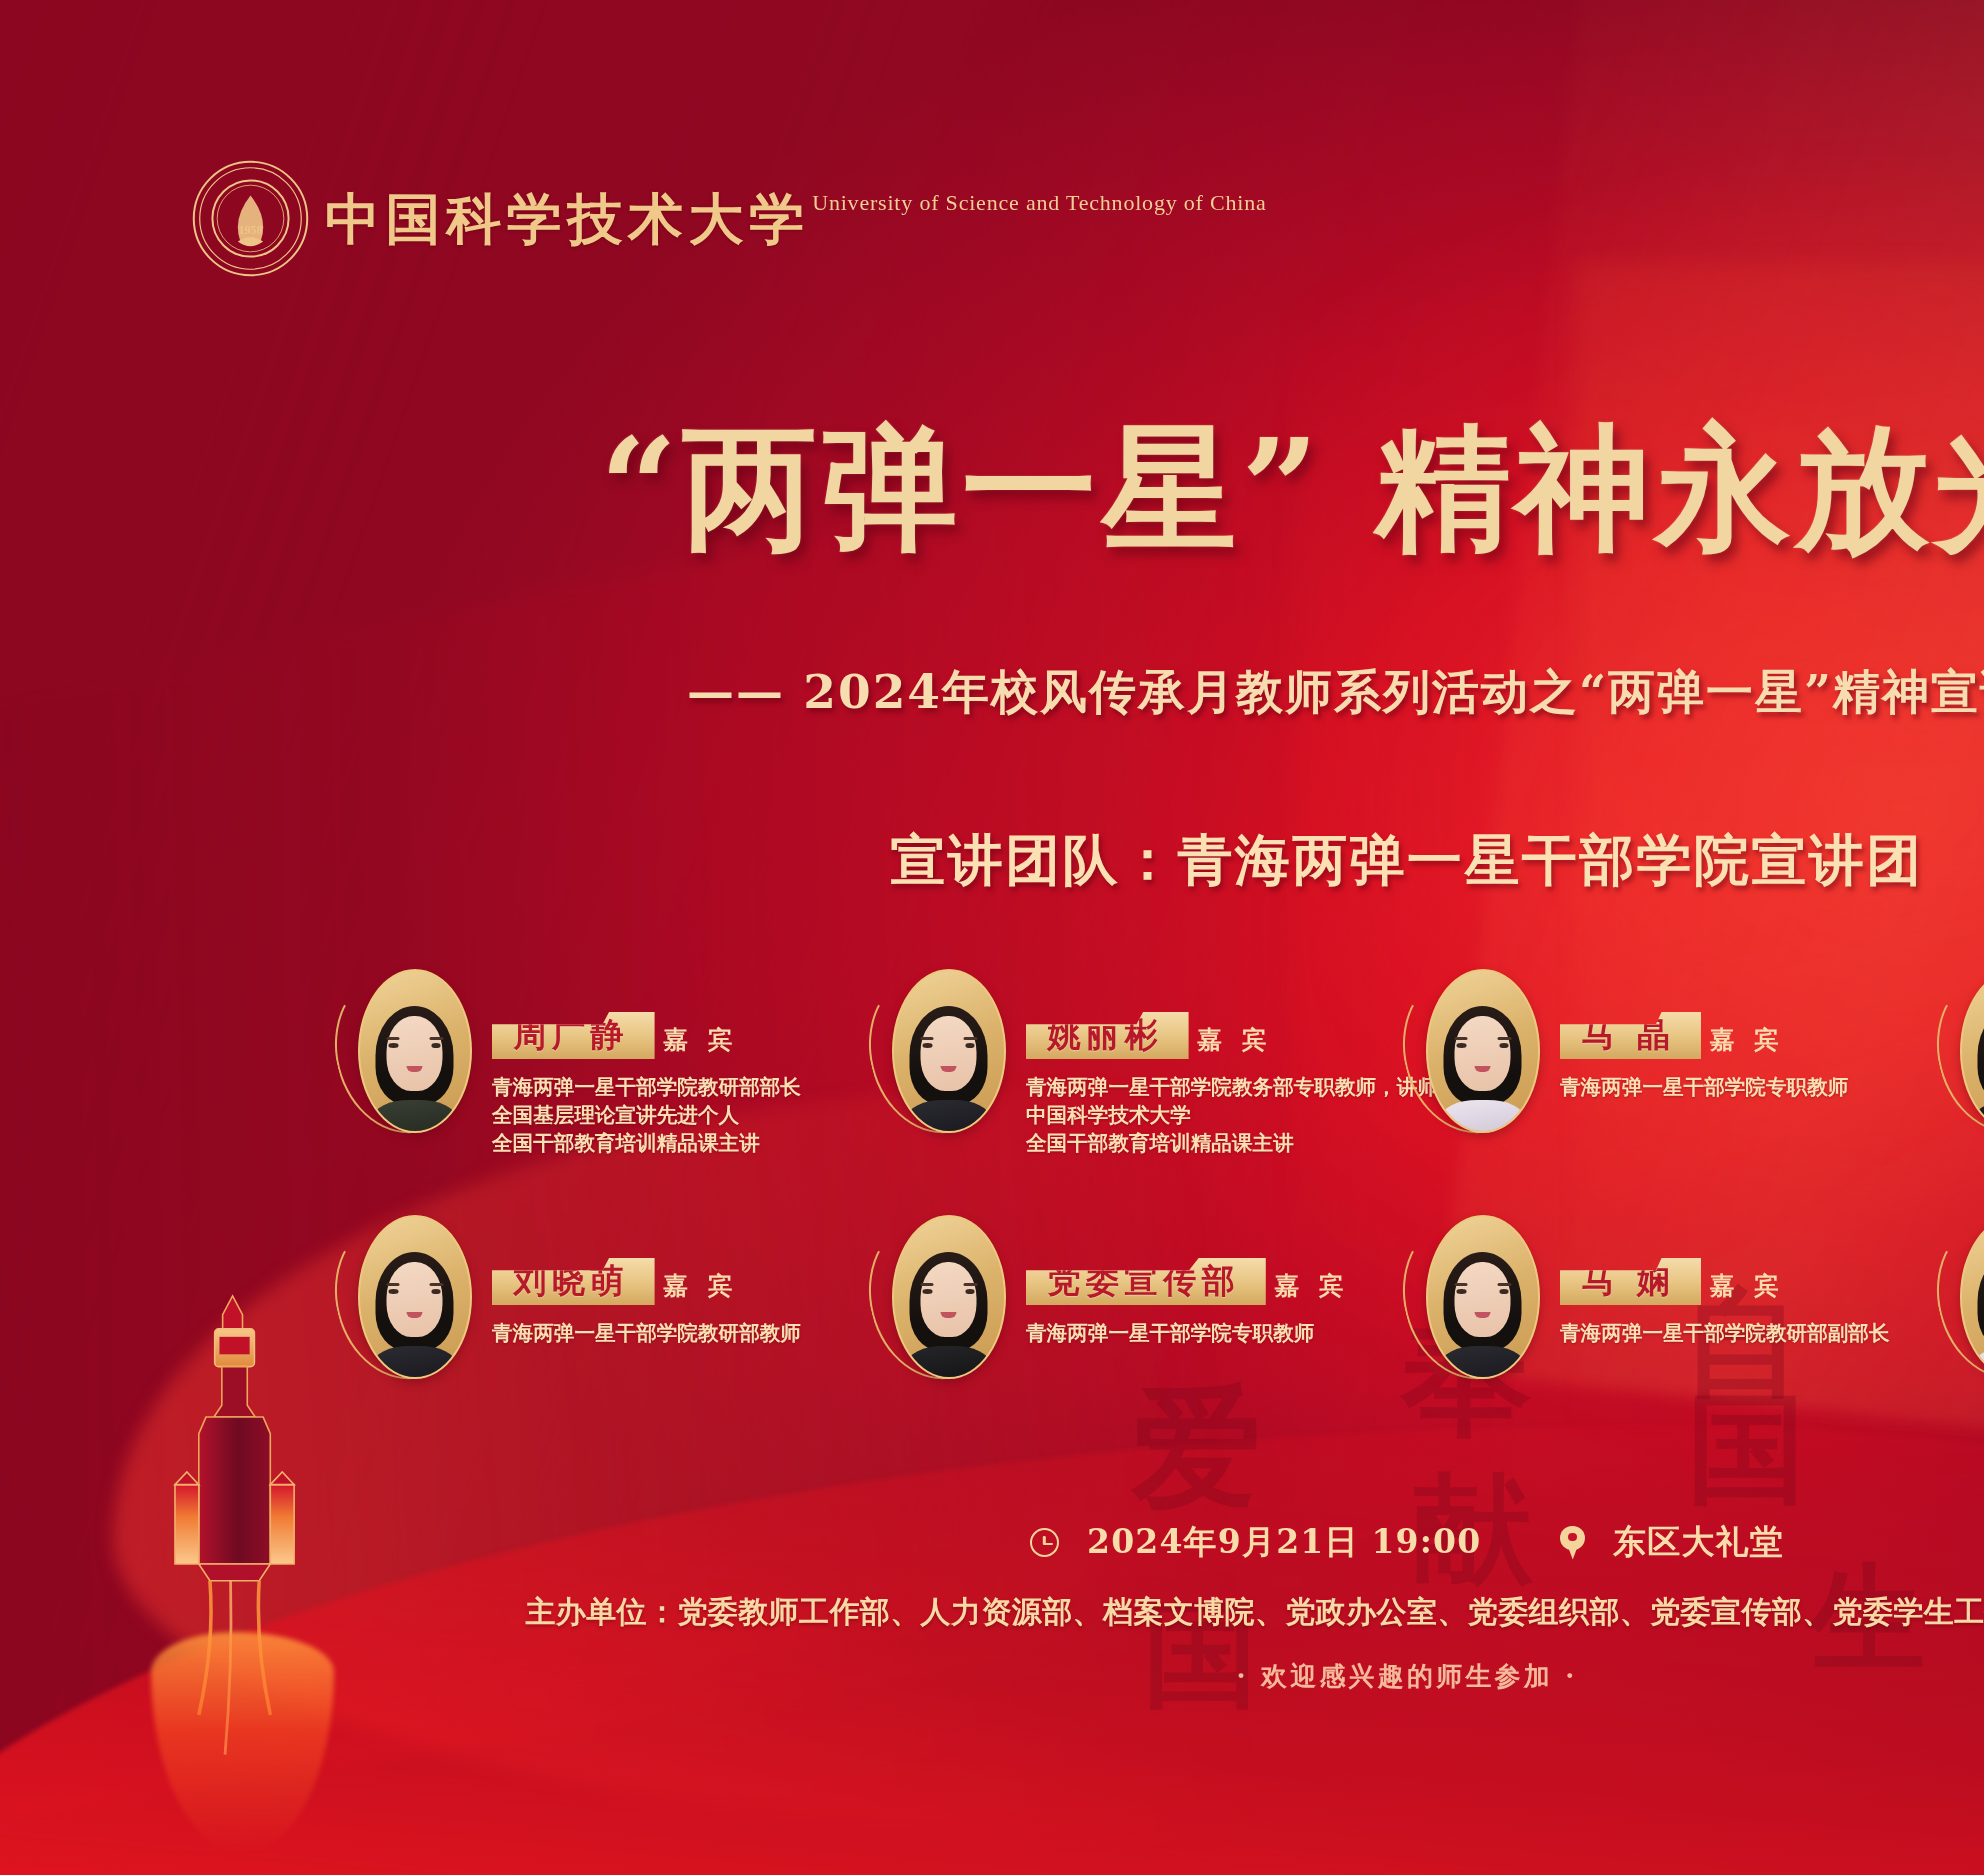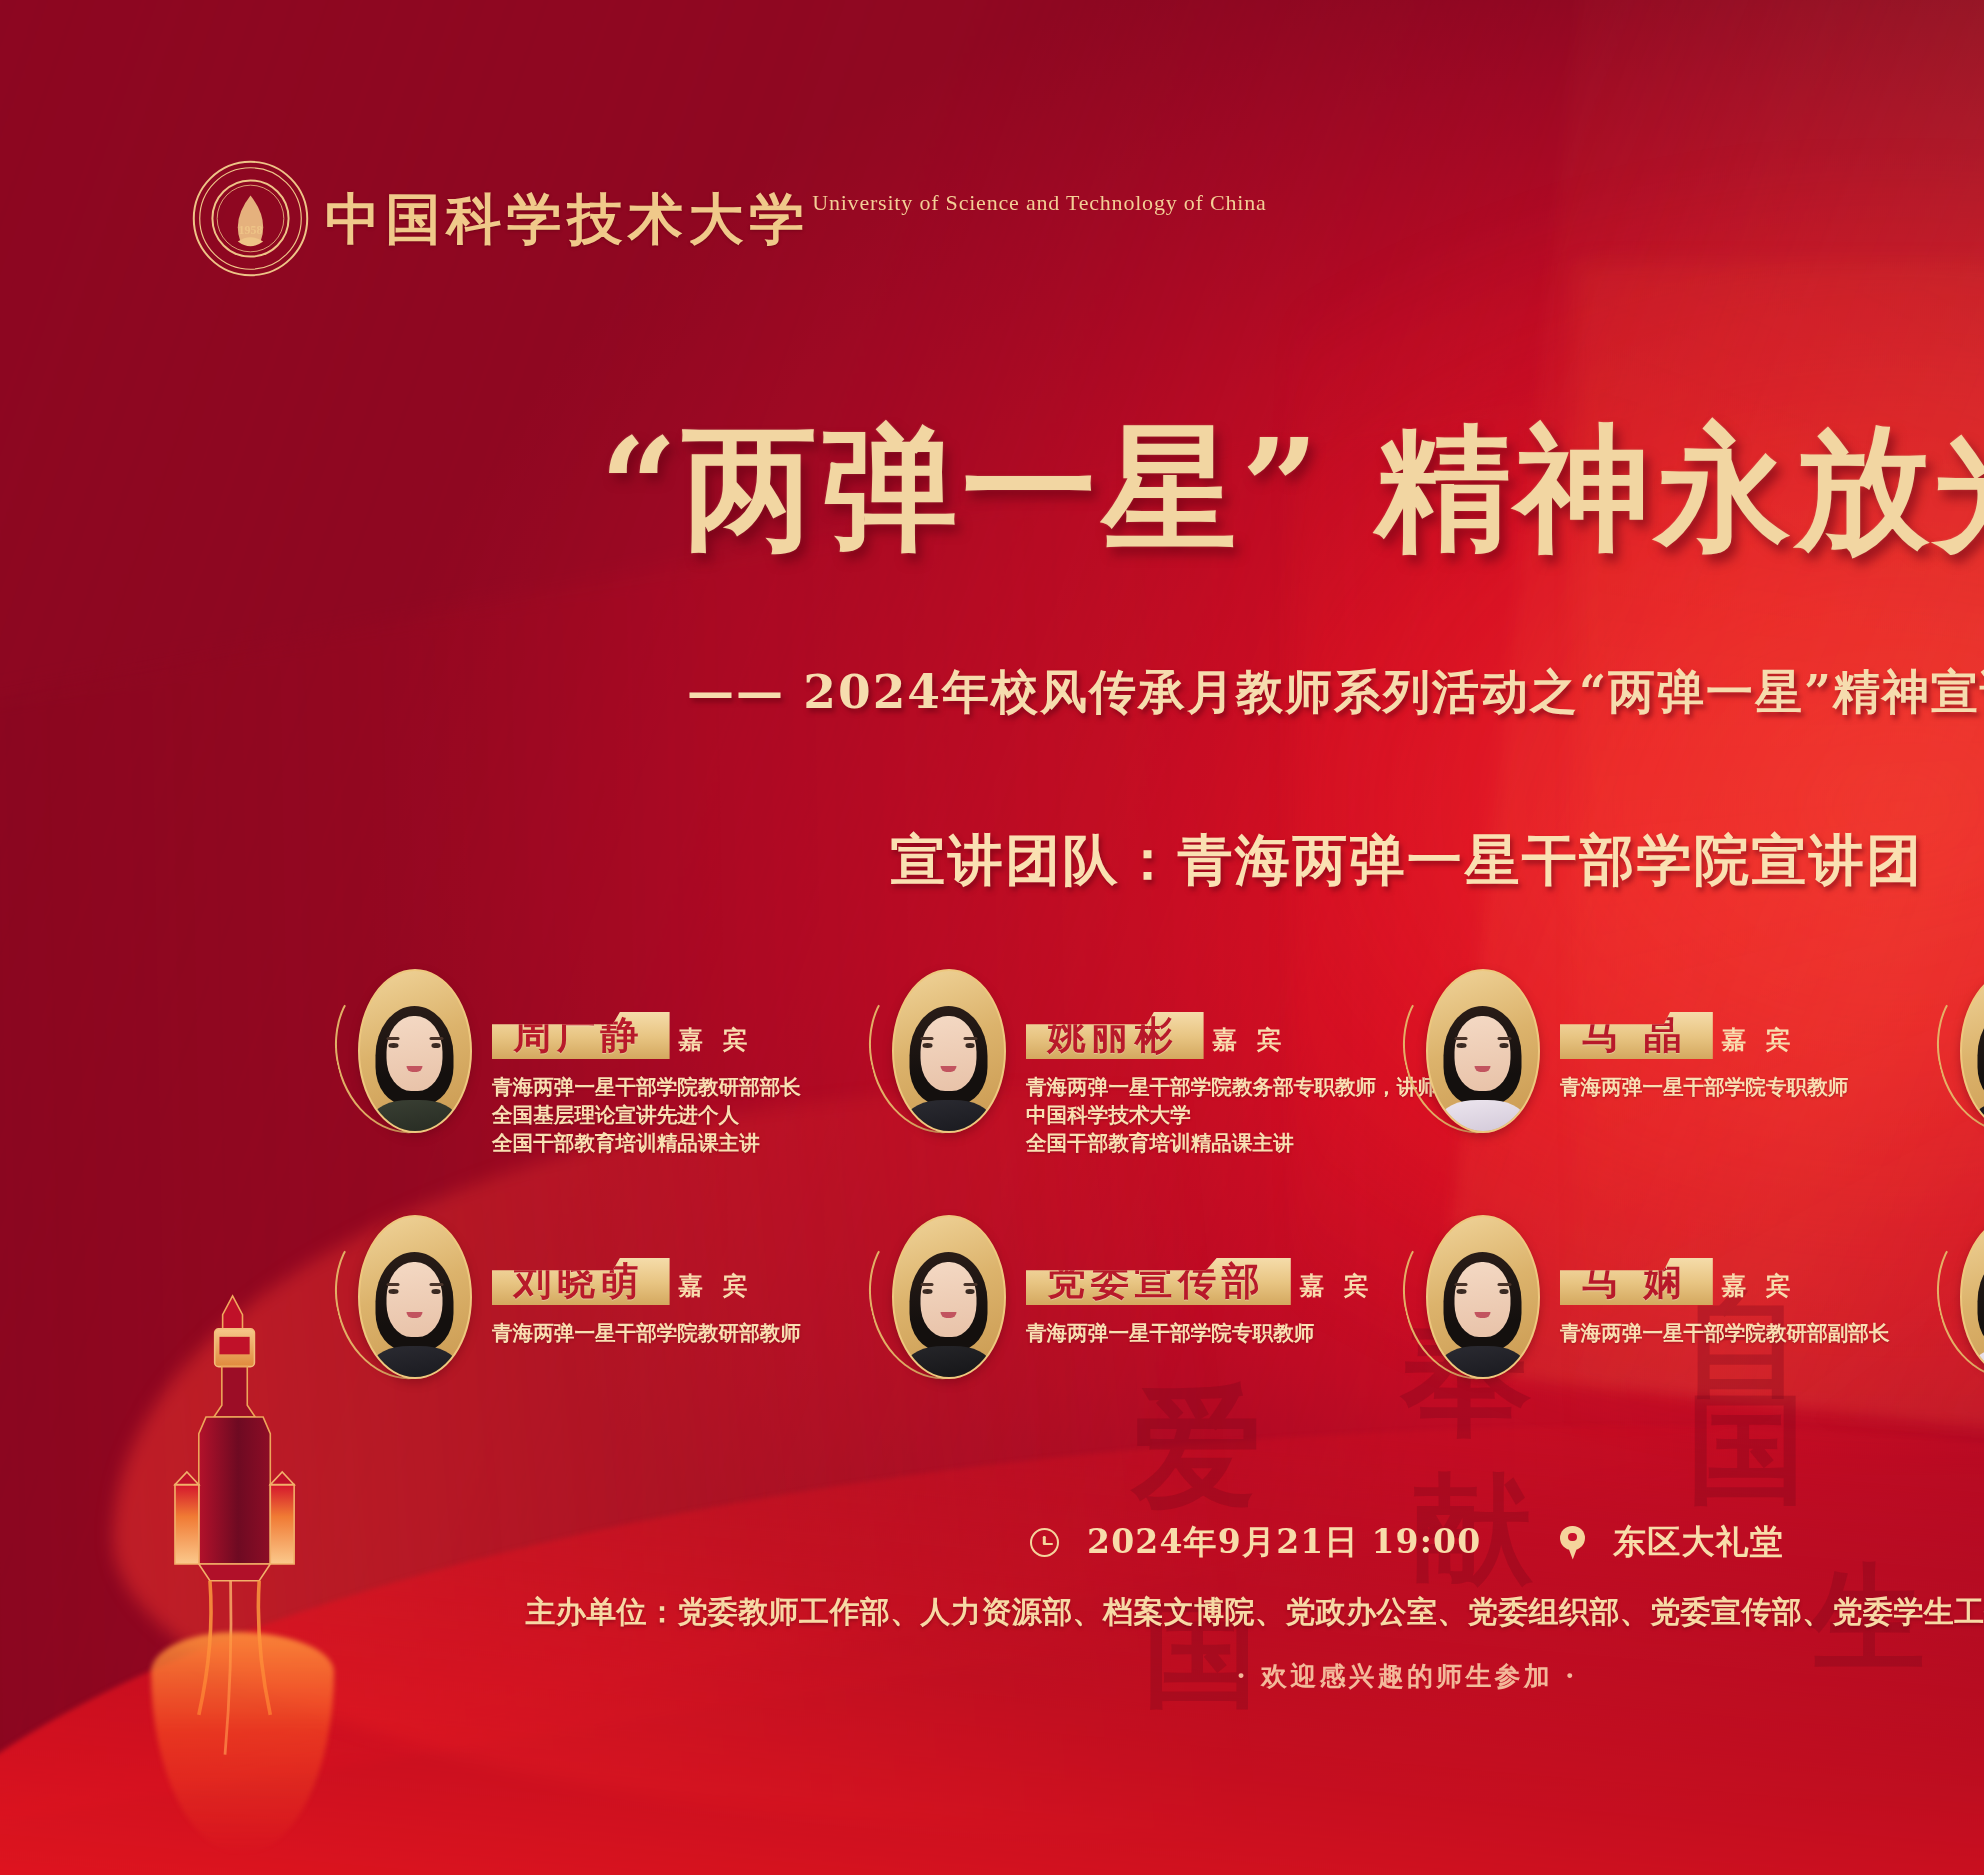--- a/index.html
+++ b/index.html
@@ -200,21 +200,21 @@
 
   .sp-info{ position:relative; margin-left:12px; padding-top:47px; }
   .name-plate{
     position:relative; display:inline-flex; align-items:center;
     height:47px; padding:0 25.4px 0 21.4px;
     background:linear-gradient(180deg,#f5dcaa 0%, #e8c583 52%, #d4a85f 100%);
     clip-path:polygon(0 26%, 68% 26%, 72% 0, 100% 0, 100% 100%, 0 100%);
   }
   .name-plate .nm{
     font-family:"DejaVu Serif", serif;
-    font-size:38px; font-weight:700; letter-spacing:5.6px;
+    font-size:33px; font-weight:700; letter-spacing:5.6px;
     color:#b8192a;
     text-shadow:0 0.8px 0.8px rgba(255,255,255,.3);
   }
   .role-tag{
     position:absolute; left:100%; bottom:3.2px;
     margin-left:8.7px;
     font-family:"DejaVu Serif", serif;
     font-size:24.6px; font-weight:700; letter-spacing:5.6px;
     color:#f8dcae;
     white-space:nowrap;

